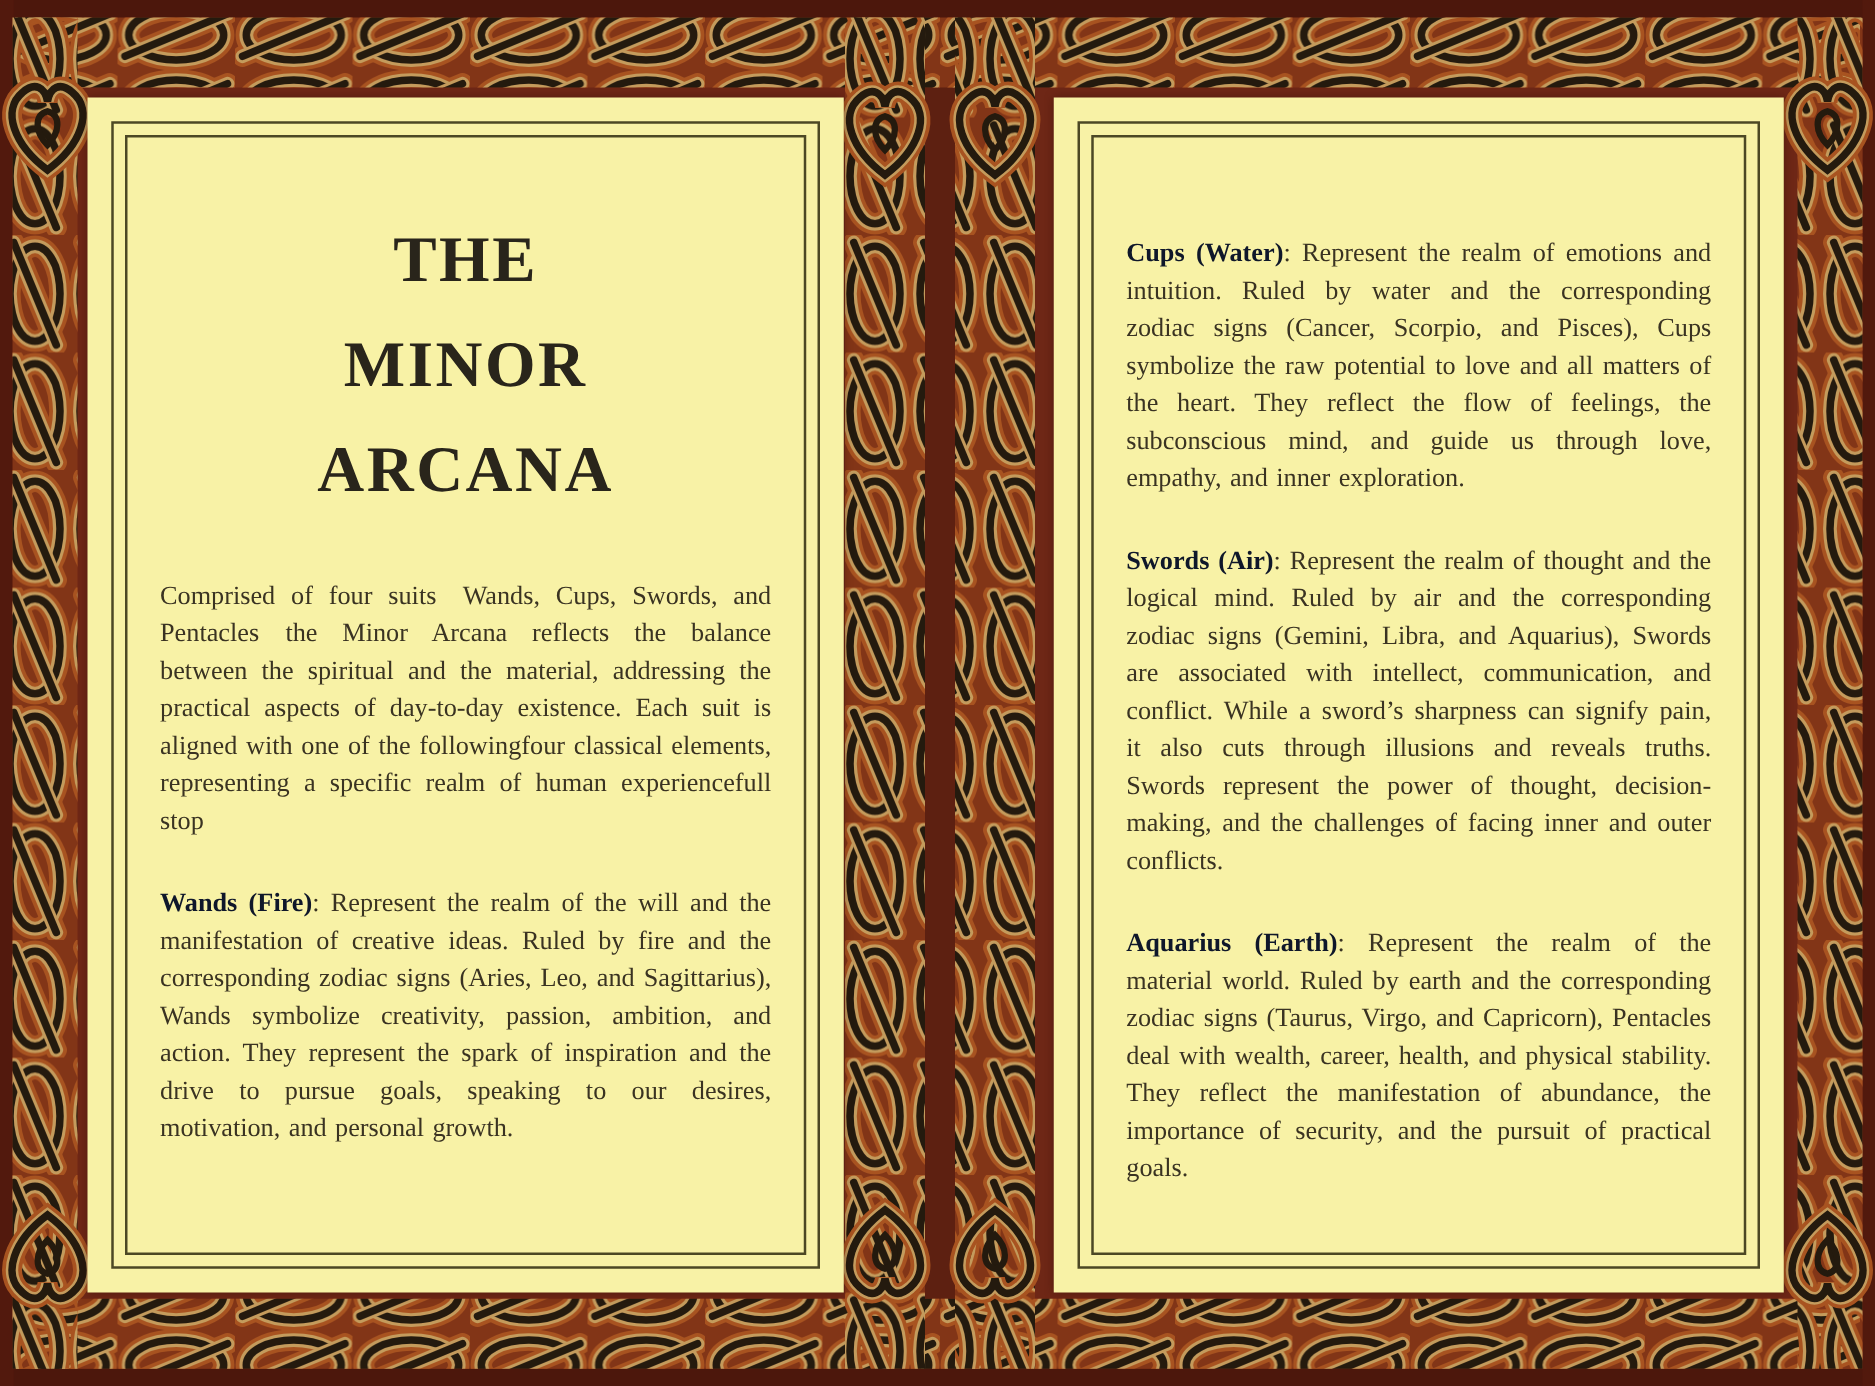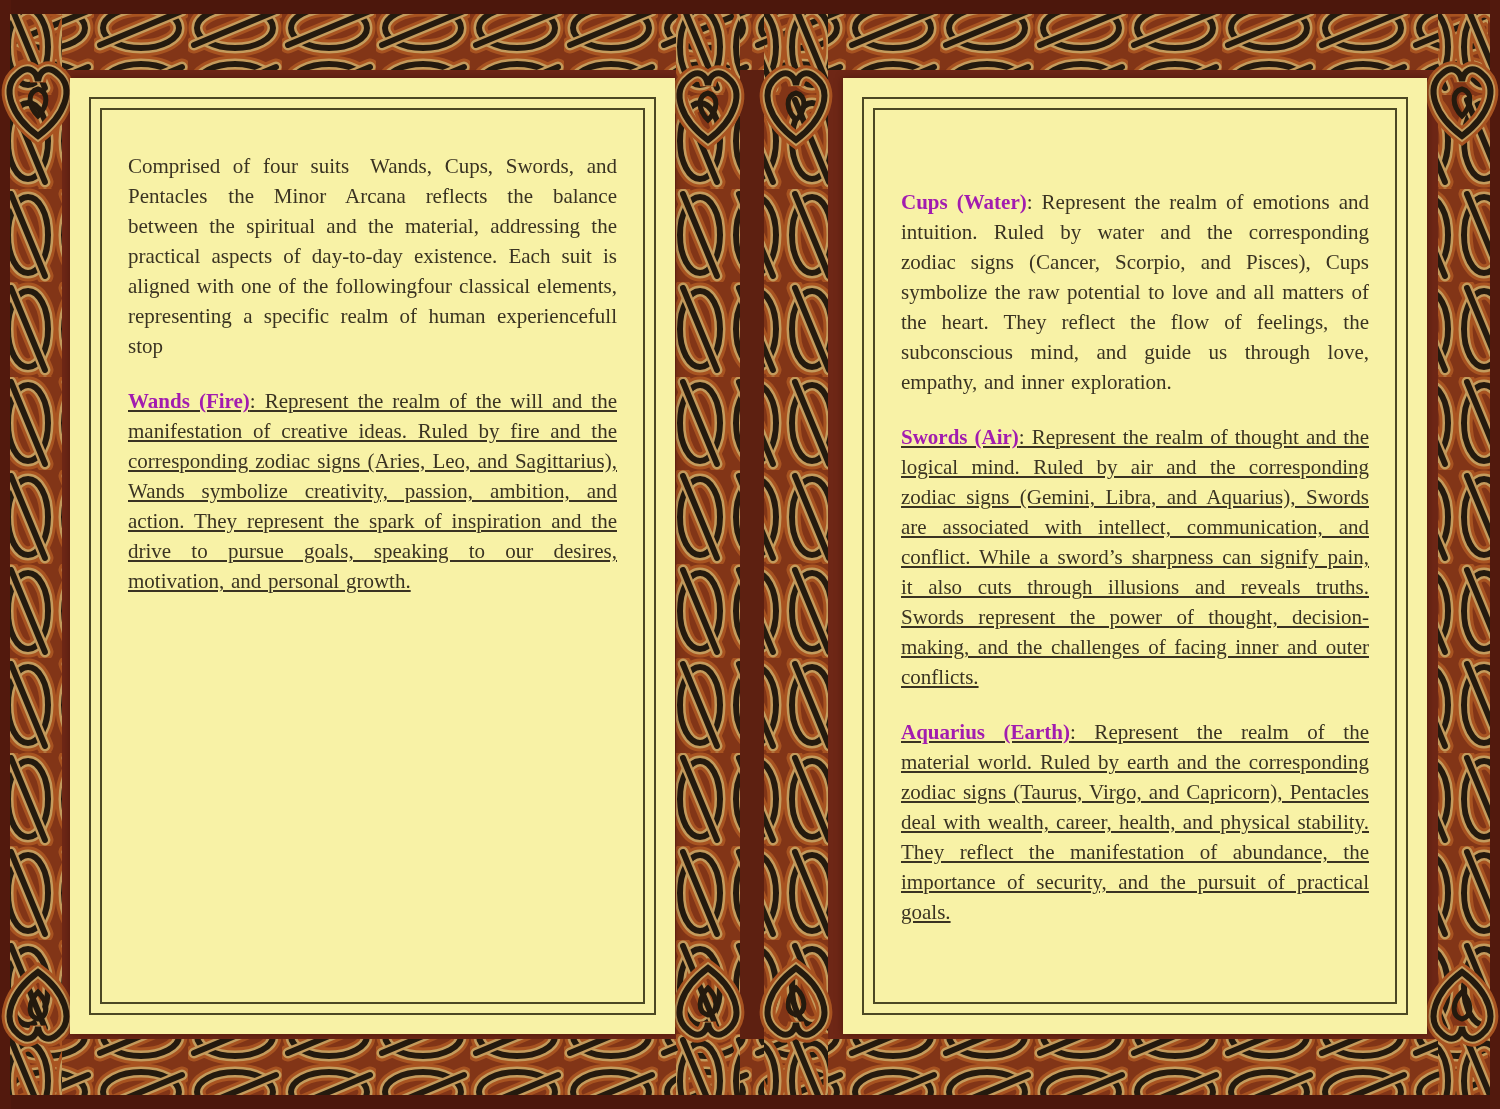--- a/index.html
+++ b/index.html
@@ -51,23 +51,23 @@
   }
 
   .para {
     font-size: 21px;
     line-height: 30px;
     text-align: justify;
     word-spacing: 1.5px;
     margin: 0;
   }
   .intro { margin-top: 42px; }
-  .section { margin-top: 25px; text-decoration: underline; }
+  .section { margin-top: 36px; }
   .first-right { margin-top: 78px; }
-  .lead { font-weight: 700; color: #a21caf; }
+  .lead { font-weight: 700; color: #0f172a; }
 </style>
 </head>
 <body>
 
 <div id="stage">
 
   <svg class="border-art" width="1500" height="1109" viewBox="0 0 1500 1109" aria-hidden="true">
     <defs>
       <pattern id="knotH" width="94" height="56" patternUnits="userSpaceOnUse">
         <g fill="none" stroke-linecap="round">
@@ -125,20 +125,25 @@
     <use href="#leaf" transform="translate(708,106)"></use>
     <use href="#leaf" transform="translate(796,106)"></use>
     <use href="#leaf" transform="translate(708,1002) rotate(180)"></use>
     <use href="#leaf" transform="translate(796,1002) rotate(180)"></use>
   </svg>
 
   <div class="page page-left">
     <div class="frame-outer"></div>
     <div class="frame-inner"></div>
     <div class="content">
+      <div class="title">
+        <div>THE</div>
+        <div>MINOR</div>
+        <div>ARCANA</div>
+      </div>
       <p class="para intro">Comprised of four suits  Wands, Cups, Swords, and Pentacles  the Minor Arcana reflects the balance between the spiritual and the material, addressing the practical aspects of day-to-day existence. Each suit is aligned with one of the followingfour classical elements, representing a specific realm of human experiencefull stop</p>
       <p class="para section"><span class="lead">Wands (Fire)</span><span>: Represent the realm of the will and the manifestation of creative ideas. Ruled by fire and the corresponding zodiac signs (Aries, Leo, and Sagittarius), Wands symbolize creativity, passion, ambition, and action. They represent the spark of inspiration and the drive to pursue goals, speaking to our desires, motivation, and personal growth.</span></p>
     </div>
   </div>
 
   <div class="page page-right">
     <div class="frame-outer"></div>
     <div class="frame-inner"></div>
     <div class="content">
       <p class="para first-right"><span class="lead">Cups (Water)</span><span>: Represent the realm of emotions and intuition. Ruled by water and the corresponding zodiac signs (Cancer, Scorpio, and Pisces), Cups symbolize the raw potential to love and all matters of the heart. They reflect the flow of feelings, the subconscious mind, and guide us through love, empathy, and inner exploration.</span></p>

